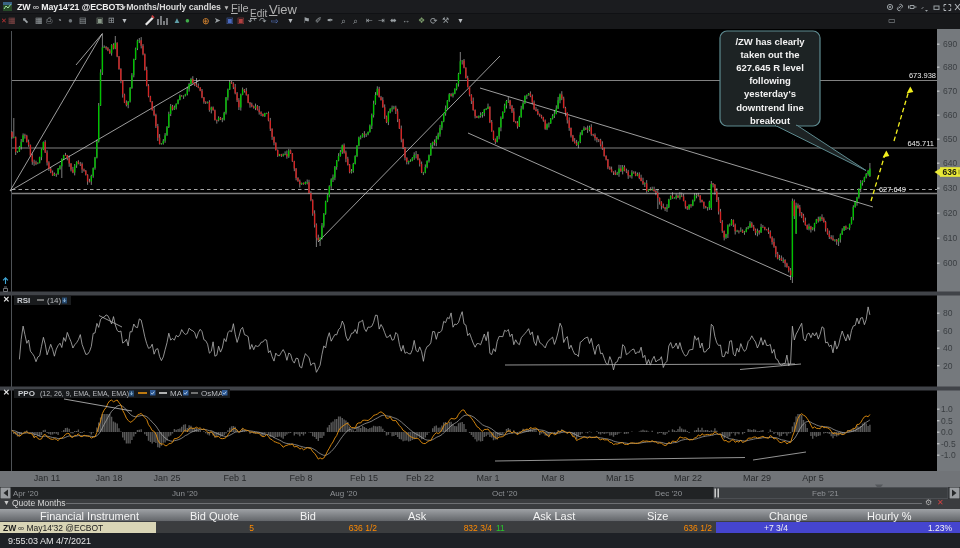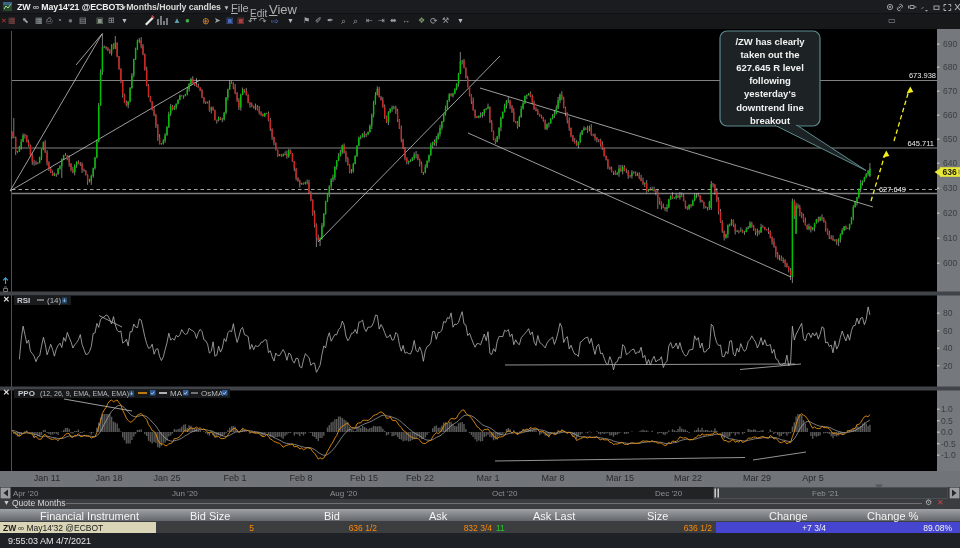--- a/index.html
+++ b/index.html
@@ -257,38 +257,38 @@
 <div style="position:absolute;left:0;top:499px;width:960px;height:49px;background:#1e2126">
  <div style="position:absolute;left:0;top:0;width:960px;height:10px;background:#3a3c3f">
   <span style="position:absolute;left:3px;top:0px;font-size:7px;color:#c8c8c8">▼</span>
   <span style="position:absolute;left:12px;top:-1px;font-size:8.5px;color:#d8d8d8">Quote Months</span>
   <div style="position:absolute;left:66px;top:4px;width:856px;height:1px;background:#6e7074"></div>
   <span style="position:absolute;left:925px;top:-1px;font-size:8px;color:#b0b0b0">⚙</span>
   <span style="position:absolute;left:937px;top:-1px;font-size:8px;color:#d04040">✕</span>
  </div>
  <div style="position:absolute;left:0;top:10px;width:960px;height:12px;background:linear-gradient(#9ea1a5,#63666a);border-bottom:1px solid #3c3e42">
   <span class="qh" style="left:40px">Financial Instrument</span>
-  <span class="qh" style="left:190px">Bid Size</span>
-  <span class="qh" style="left:324px">Bid</span>
-  <span class="qh" style="left:429px">Ask</span>
+  <span class="qh" style="left:190px">Bid Quote</span>
+  <span class="qh" style="left:300px">Bid</span>
+  <span class="qh" style="left:408px">Ask</span>
   <span class="qh" style="left:533px">Ask Last</span>
   <span class="qh" style="left:647px">Size</span>
   <span class="qh" style="left:769px">Change</span>
-  <span class="qh" style="left:867px">Change %</span>
+  <span class="qh" style="left:867px">Hourly %</span>
  </div>
  <div style="position:absolute;left:0;top:23px;width:960px;height:11px;background:#3b3d3f">
   <div style="position:absolute;left:0;top:0;width:156px;height:11px;background:#d9d5b6;color:#1c1c1c;font-size:8.5px">
           <b style="position:absolute;left:3px;top:1px">ZW</b>
           <span style="position:absolute;left:18px;top:1px">∞ May14'32 @ECBOT</span>
         </div>
   <span class="qv" style="left:156px;width:98px">5</span>
   <span class="qv" style="left:258px;width:119px">636 1/2</span>
   <span class="qv" style="left:376px;width:116px">832 3/4</span>
   <span style="position:absolute;left:496px;top:1px;font-size:8.5px;color:#27c82a">11</span>
   <span class="qv" style="left:560px;width:152px">636 1/2</span>
   <div style="position:absolute;left:716px;top:0;width:244px;height:11px;background:#4545cf"></div>
-  <span style="position:absolute;left:726px;width:100px;top:1px;font-size:8.5px;color:#f2f2f2;text-align:right">+7 3/4</span>
-  <span style="position:absolute;left:852px;width:100px;top:1px;font-size:8.5px;color:#f2f2f2;text-align:right">89.08%</span>
+  <span style="position:absolute;left:726px;width:100px;top:1px;font-size:8.5px;color:#f2f2f2;text-align:center">+7 3/4</span>
+  <span style="position:absolute;left:852px;width:100px;top:1px;font-size:8.5px;color:#f2f2f2;text-align:right">1.23%</span>
  </div>
  <span style="position:absolute;left:8px;top:37px;font-size:9px;color:#e4e4e4">9:55:03 AM 4/7/2021</span>
 </div>
 
 </div>
 
 </body></html>

